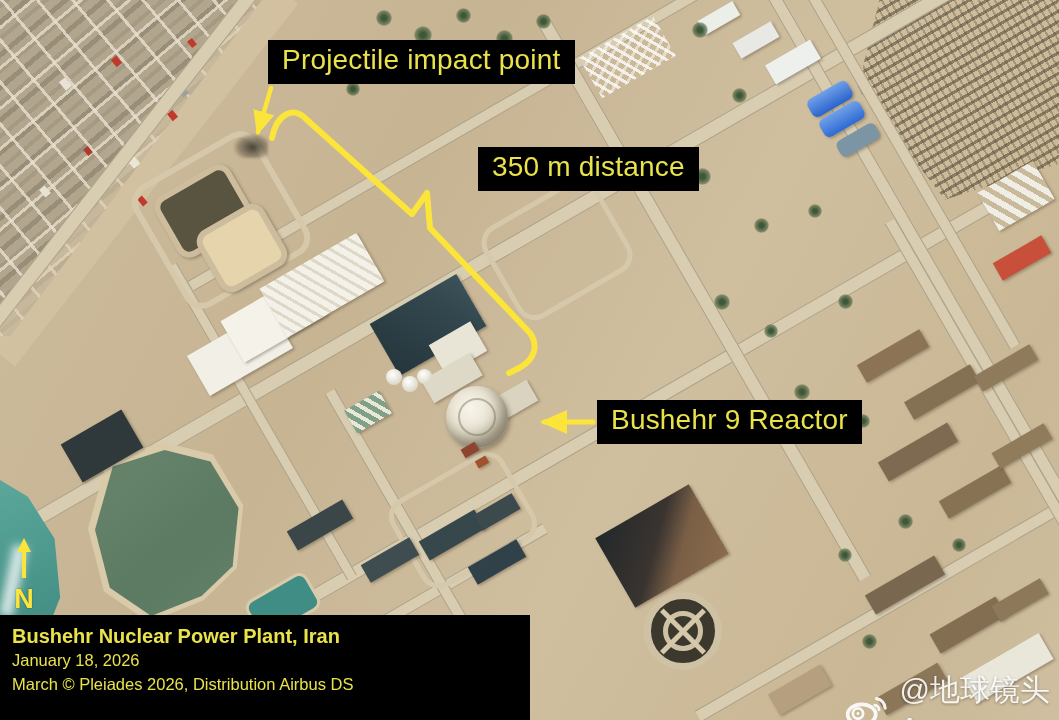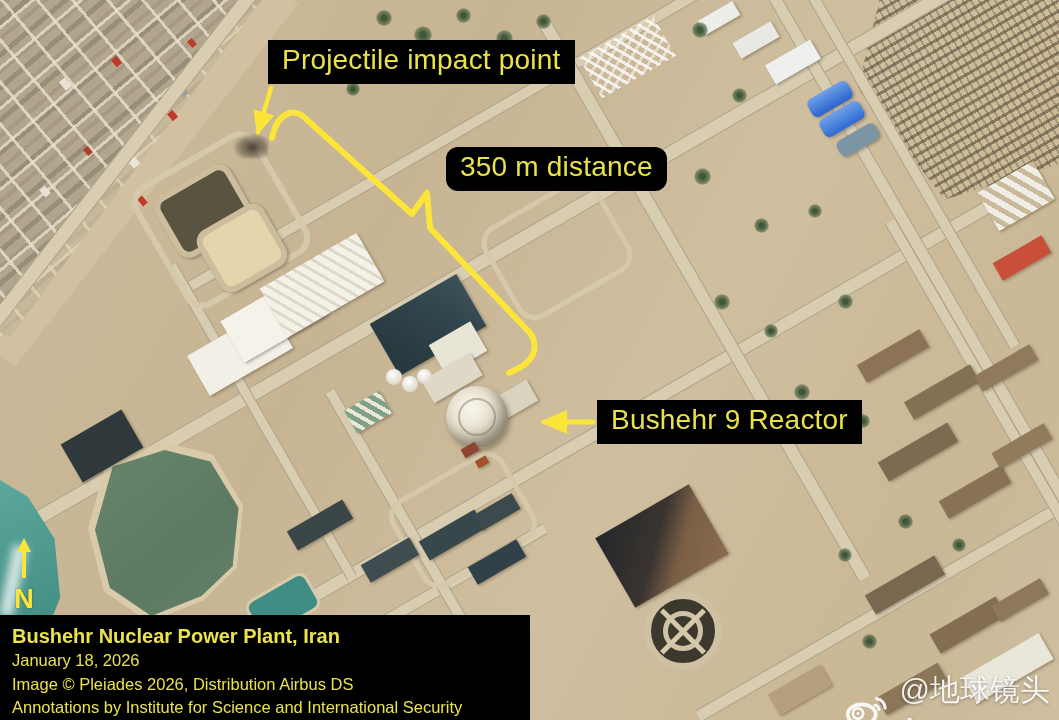--- a/index.html
+++ b/index.html
@@ -199,28 +199,27 @@
       <marker id="ah" markerWidth="5.4" markerHeight="4.8" refX="4.6" refY="2.4" orient="auto">
         <path class="annfill" d="M0,0 L5.4,2.4 L0,4.8 Z" fill="#fbe53a"></path>
       </marker>
     </defs>
     <path class="ann" d="M271,88 L258,132" fill="none" stroke="#fbe53a" stroke-width="4.5" stroke-linecap="round" marker-end="url(#ah)"></path>
     <path class="ann" d="M272,138 C277,113 294,106 306,119 L412,214 L427,193 L430,228 L530,333 C539,346 534,359 521,367 L509,373" fill="none" stroke="#fbe53a" stroke-width="6" stroke-linecap="round" stroke-linejoin="round"></path>
     <path class="ann" d="M593,422 L544,422" fill="none" stroke="#fbe53a" stroke-width="5" stroke-linecap="round" marker-end="url(#ah)"></path>
   </svg>
 
   <div class="ann-label" style="left:268px;top:40px;">Projectile impact point</div>
-  <div class="ann-label" style="left:446px;top:147px;border-radius:12px;">350 m distance</div>
+  <div class="ann-label" style="left:478px;top:147px;">350 m distance</div>
   <div class="ann-label" style="left:597px;top:400px;">Bushehr 9 Reactor</div>
 
   <div class="infobox">
     <div class="ib-title">Bushehr Nuclear Power Plant, Iran</div>
     <div class="ib-line">January 18, 2026</div>
-    <div class="ib-line">Image © Pleiades 2026, Distribution Airbus DS</div>
-    <div class="ib-line">Annotations by Institute for Science and International Security</div>
+    <div class="ib-line">March © Pleiades 2026, Distribution Airbus DS</div>
   </div>
 
   <div class="compass">
     <svg width="24" height="42" viewBox="0 0 24 42">
       <line class="ann" x1="12" y1="40" x2="12" y2="12" stroke="#fbe53a" stroke-width="4"></line>
       <path class="annfill" d="M12,0 L19,14 L5,14 Z" fill="#fbe53a"></path>
     </svg>
     <span class="n">N</span>
   </div>
 

